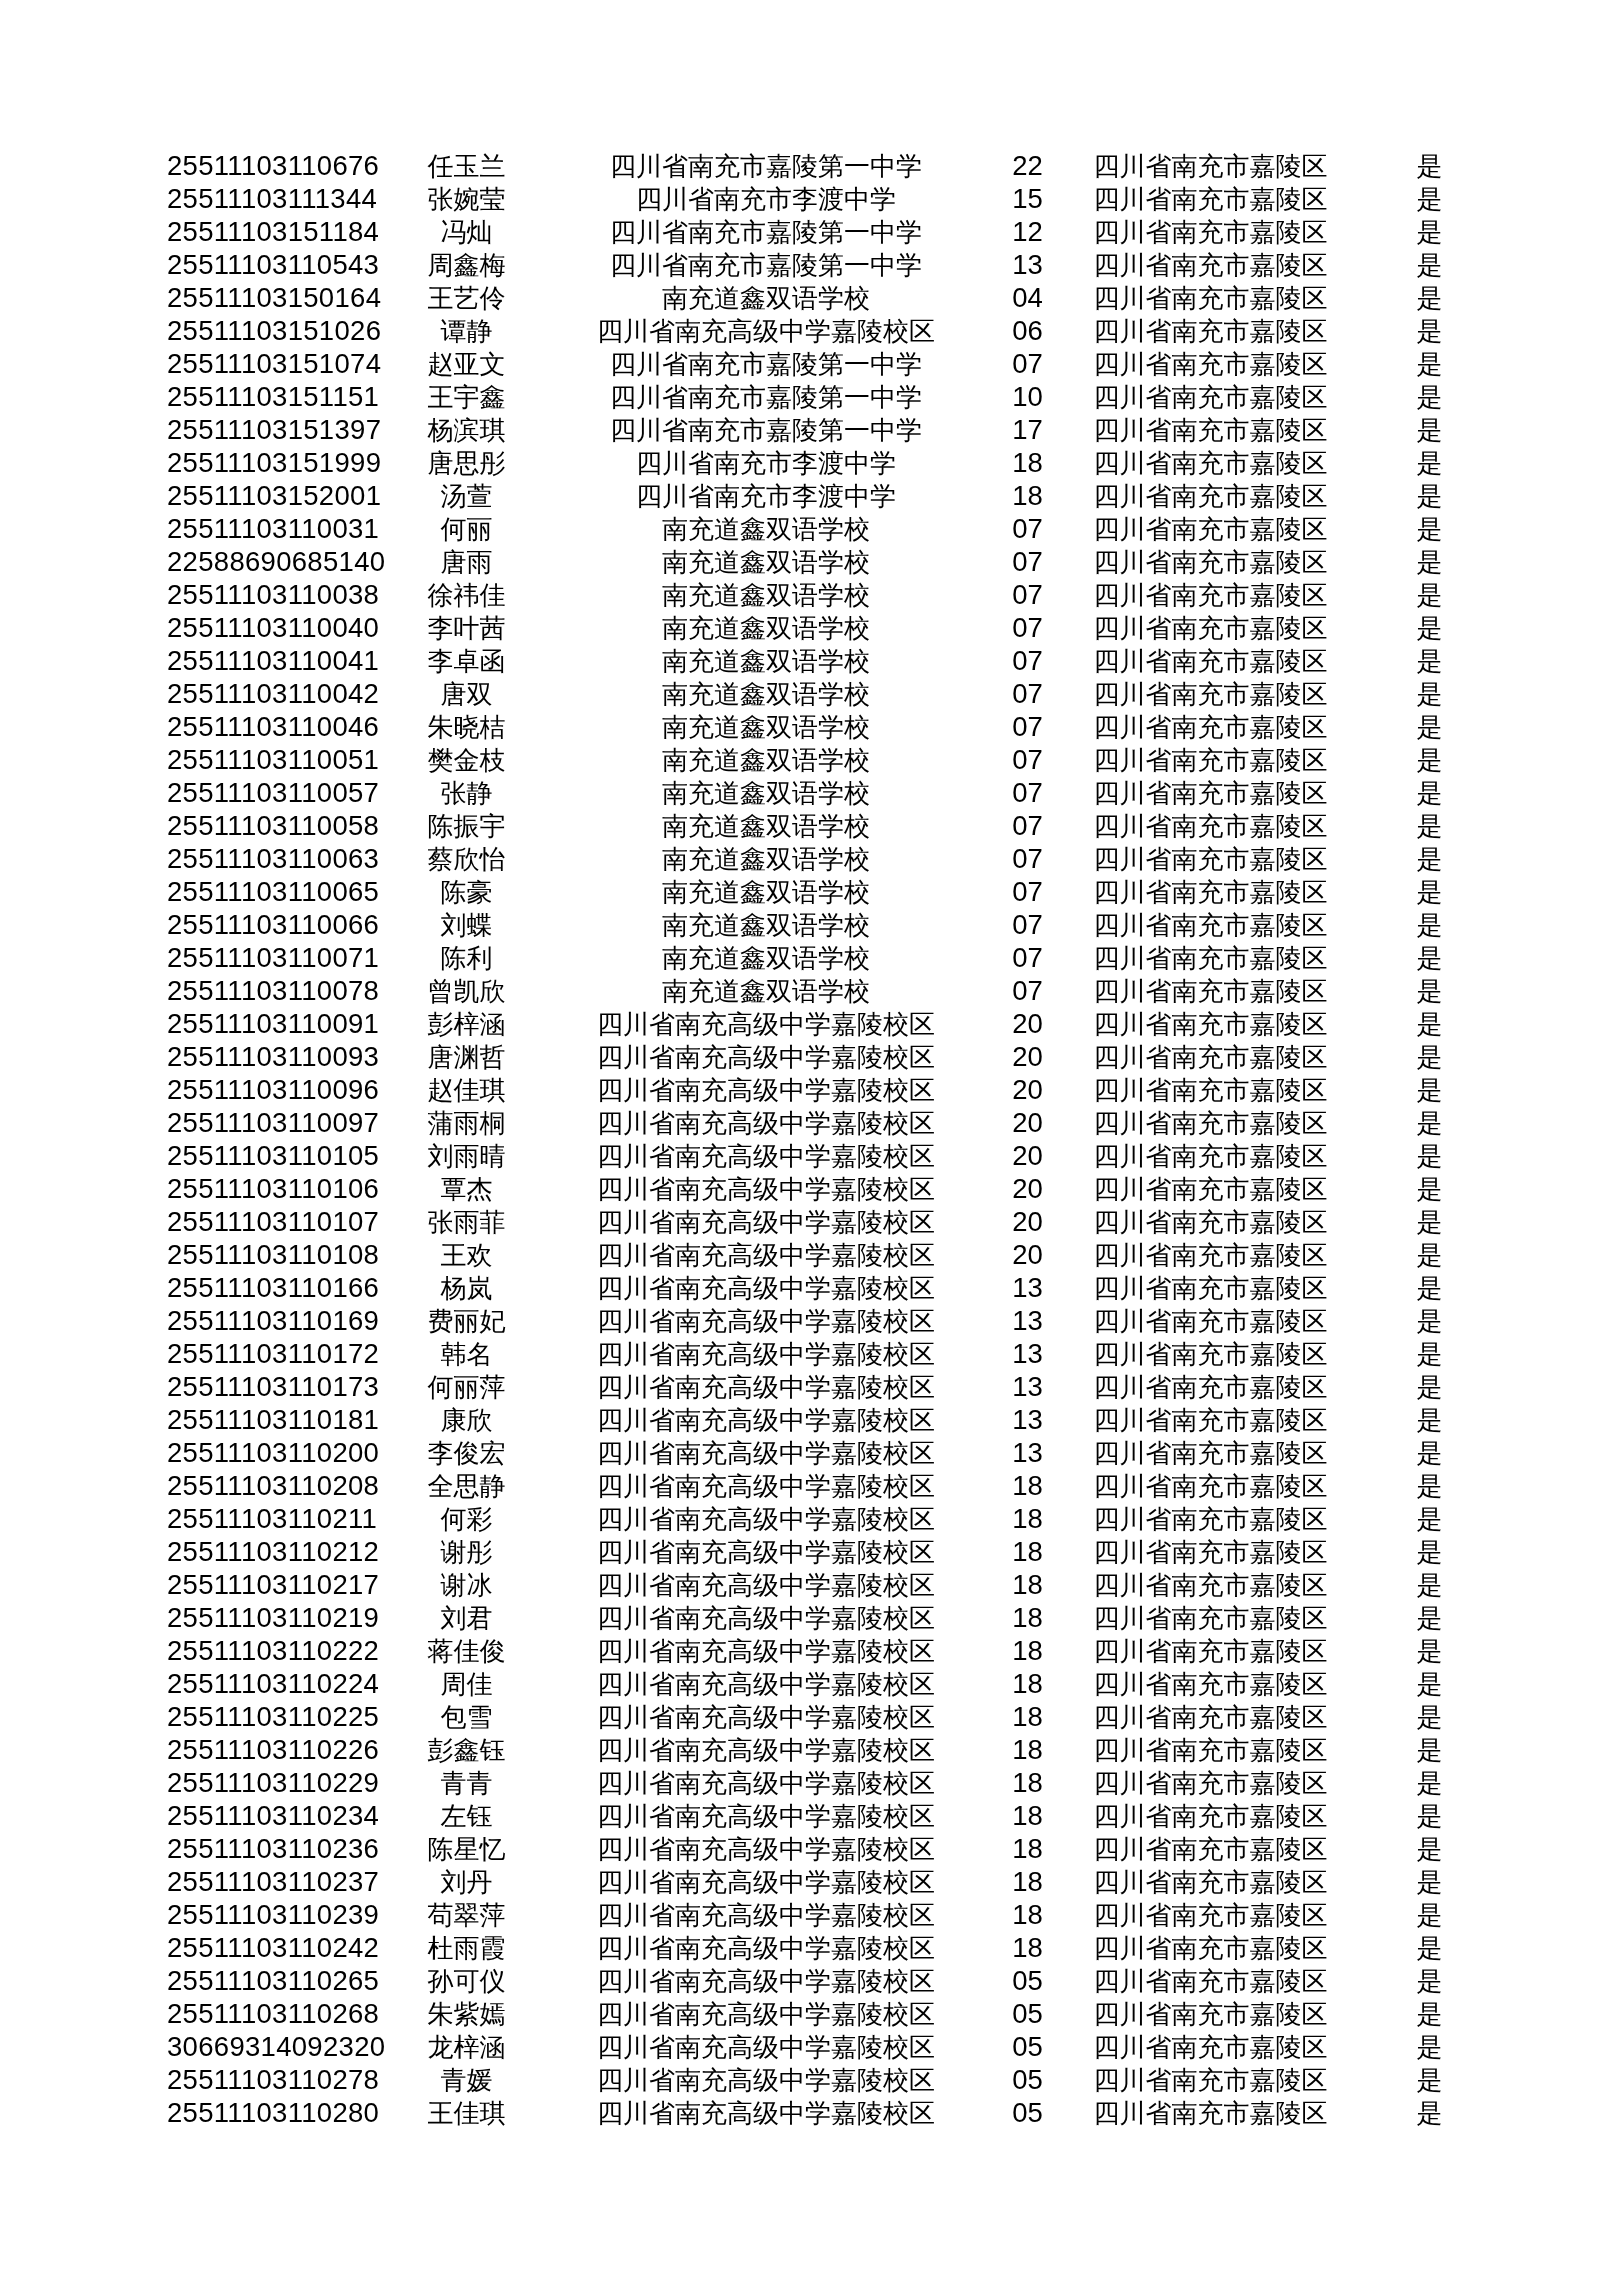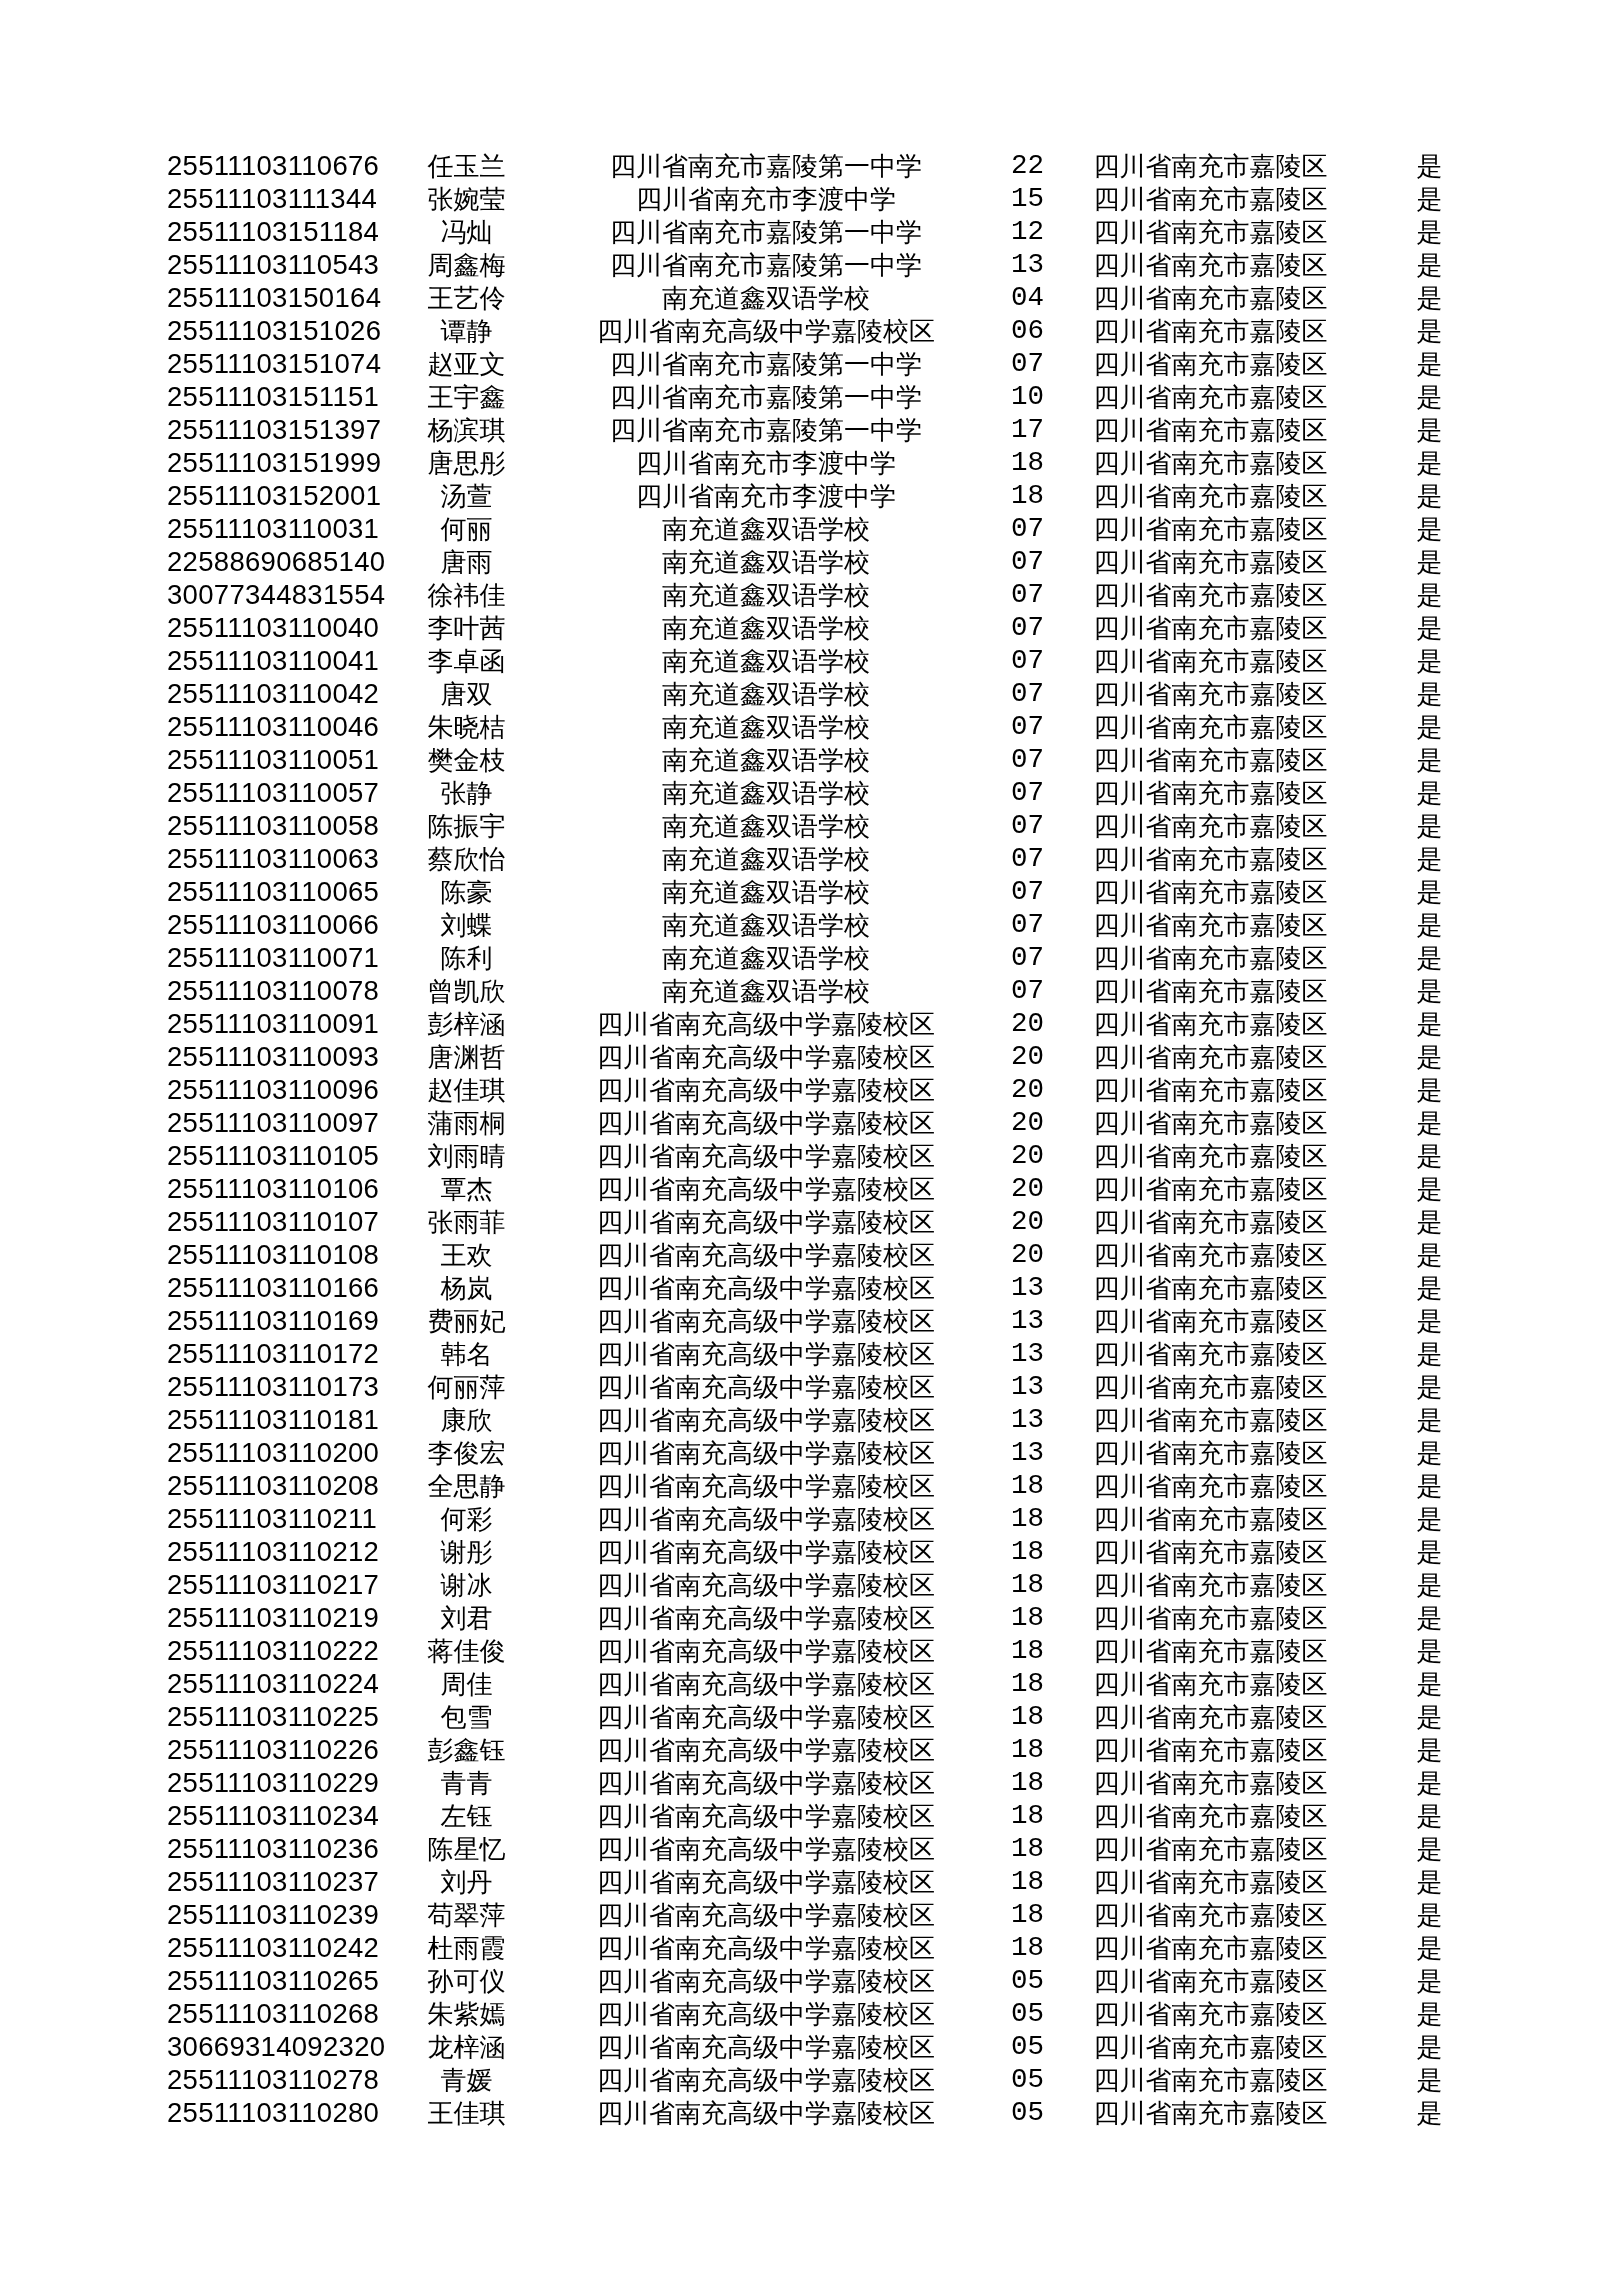--- a/index.html
+++ b/index.html
@@ -38,21 +38,21 @@
   }
   .cell.name,
   .cell.school,
   .cell.district,
   .cell.yes{
     text-align:center;
     font-size:26px;
   }
   .cell.num{
     text-align:center;
-    font-family:Liberation Mono, monospace;
+    font-family:Liberation Sans, sans-serif;
   }
 </style>
 </head>
 <body>
 
 <div class="page">
   <div class="table" id="roster-table">
   <div class="row">
     <span class="cell id">25511103110676</span>
     <span class="cell name">任玉兰</span>
@@ -164,21 +164,21 @@
   <div class="row">
     <span class="cell id">22588690685140</span>
     <span class="cell name">唐雨</span>
     <span class="cell school">南充道鑫双语学校</span>
     <span class="cell num">07</span>
     <span class="cell district">四川省南充市嘉陵区</span>
     <span class="cell yes">是</span>
   </div>
 
   <div class="row">
-    <span class="cell id">30077344831554</span>
+    <span class="cell id">25511103110038</span>
     <span class="cell name">徐祎佳</span>
     <span class="cell school">南充道鑫双语学校</span>
     <span class="cell num">07</span>
     <span class="cell district">四川省南充市嘉陵区</span>
     <span class="cell yes">是</span>
   </div>
 
   <div class="row">
     <span class="cell id">25511103110040</span>
     <span class="cell name">李叶茜</span>

